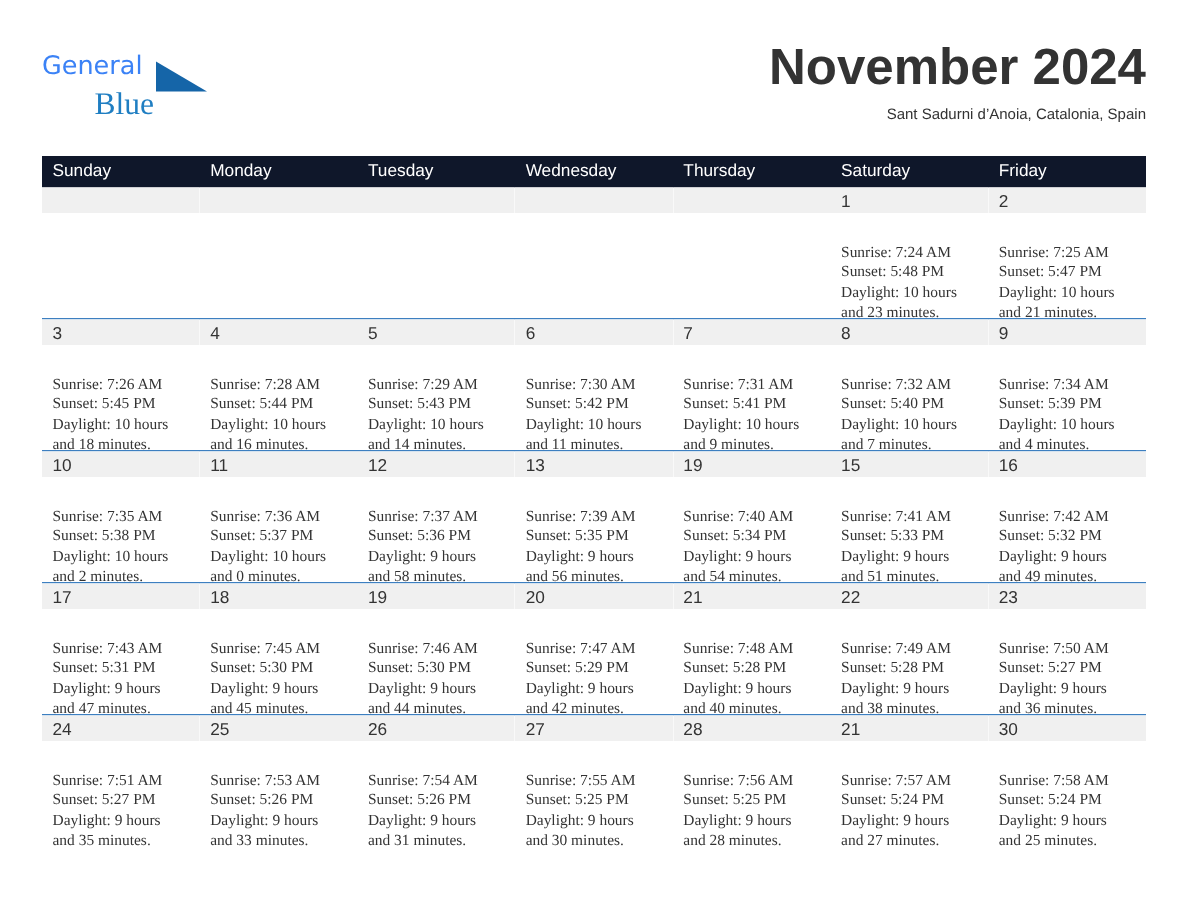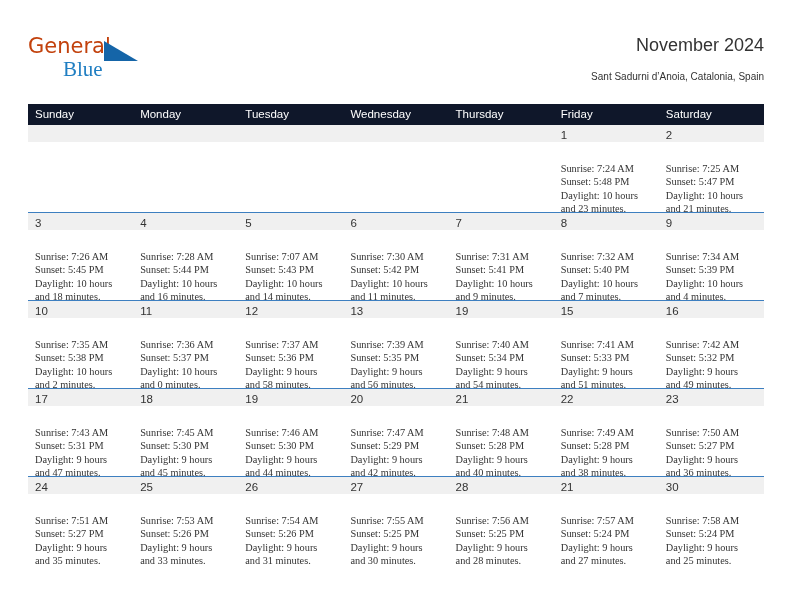--- a/index.html
+++ b/index.html
@@ -33,22 +33,22 @@
     position: absolute;
     left: 0;
     top: 6px;
     width: 180px;
     height: 56px;
   }
   .logo-general {
     position: absolute;
     left: 0;
     top: 0;
-    font-size: 21px;
-    color: #c2410c;
+    font-size: 17px;
+    color: #3b82f6;
     letter-spacing: 0px;
     font-family: "DejaVu Sans", sans-serif;
   }
   .logo-blue {
     position: absolute;
     left: 35px;
     top: 23px;
     font-size: 21px;
     color: #1f7ec2;
     font-family: Liberation Serif, serif;
@@ -63,23 +63,23 @@
     border-top: 20px solid transparent;
   }
 
   .title-block {
     position: absolute;
     right: 0;
     top: 0;
     text-align: right;
   }
   .title {
-    font-size: 18px;
+    font-size: 34px;
     color: #333333;
-    font-weight: normal;
+    font-weight: bold;
     line-height: 34px;
     white-space: nowrap;
   }
   .subtitle {
     font-size: 10px;
     color: #333333;
     line-height: 22px;
     margin-top: 4px;
     white-space: nowrap;
   }
@@ -163,22 +163,22 @@
   </div>
 
   <div class="calendar">
 
     <div class="dow-row">
       <div class="dow">Sunday</div>
       <div class="dow">Monday</div>
       <div class="dow">Tuesday</div>
       <div class="dow">Wednesday</div>
       <div class="dow">Thursday</div>
+      <div class="dow">Saturday</div>
       <div class="dow">Friday</div>
-      <div class="dow">Saturday</div>
     </div>
 
     <div id="weeks-container">
         <div class="week">
           <div class="cell empty">
             <div class="daynum-band"><span class="daynum"></span></div>
             <div class="cell-body"></div>
           </div>
           <div class="cell empty">
             <div class="daynum-band"><span class="daynum"></span></div>
@@ -230,21 +230,21 @@
             <div class="cell-body">
               <div class="line">Sunrise: 7:28 AM</div>
               <div class="line">Sunset: 5:44 PM</div>
               <div class="line">Daylight: 10 hours</div>
               <div class="line">and 16 minutes.</div>
             </div>
           </div>
           <div class="cell">
             <div class="daynum-band"><span class="daynum">5</span></div>
             <div class="cell-body">
-              <div class="line">Sunrise: 7:07 AM</div>
+              <div class="line">Sunrise: 7:29 AM</div>
               <div class="line">Sunset: 5:43 PM</div>
               <div class="line">Daylight: 10 hours</div>
               <div class="line">and 14 minutes.</div>
             </div>
           </div>
           <div class="cell">
             <div class="daynum-band"><span class="daynum">6</span></div>
             <div class="cell-body">
               <div class="line">Sunrise: 7:30 AM</div>
               <div class="line">Sunset: 5:42 PM</div>

